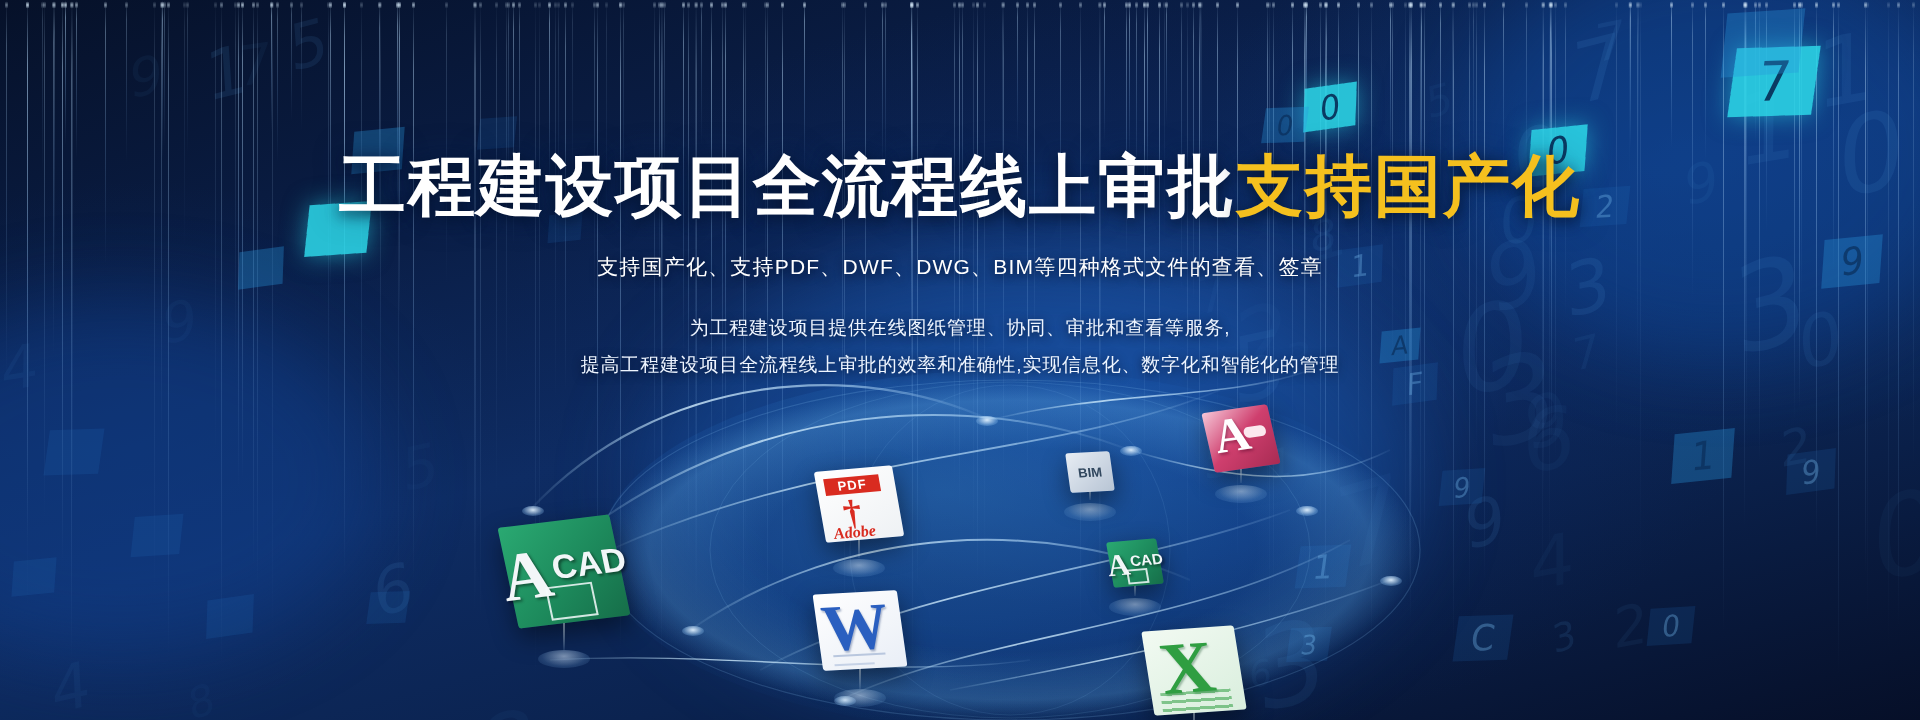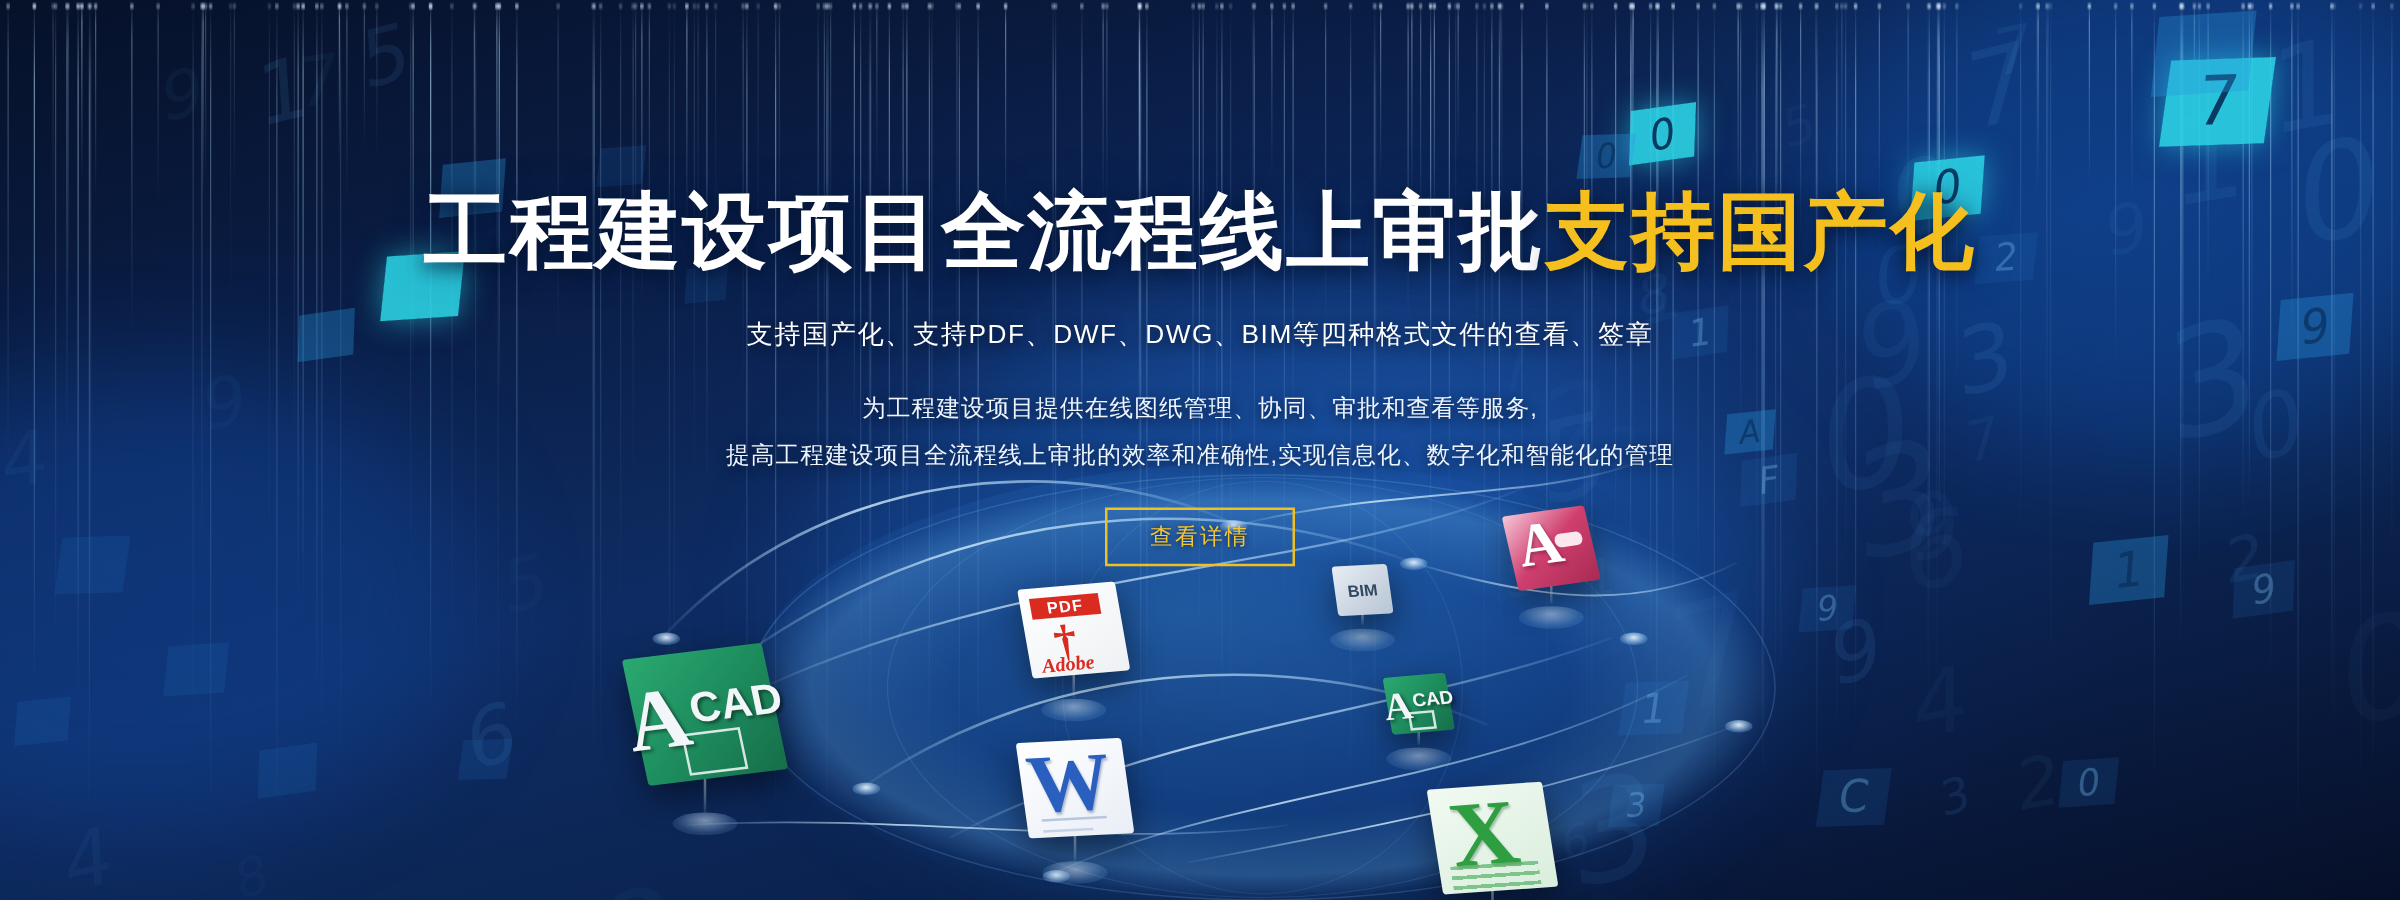--- a/index.html
+++ b/index.html
@@ -514,17 +514,14 @@
       <span class="white">工程建设项目全流程线上审批</span><span class="gold">支持国产化</span>
     </div>
 
     <div class="subtitle">支持国产化、支持PDF、DWF、DWG、BIM等四种格式文件的查看、签章</div>
 
     <div class="desc">
       <div>为工程建设项目提供在线图纸管理、协同、审批和查看等服务,</div>
       <div>提高工程建设项目全流程线上审批的效率和准确性,实现信息化、数字化和智能化的管理</div>
     </div>
 
-    <div class="cta-wrap">
-      <span class="cta">查看详情</span>
-    </div>
   </div>
 </div>
 
 </body></html>

